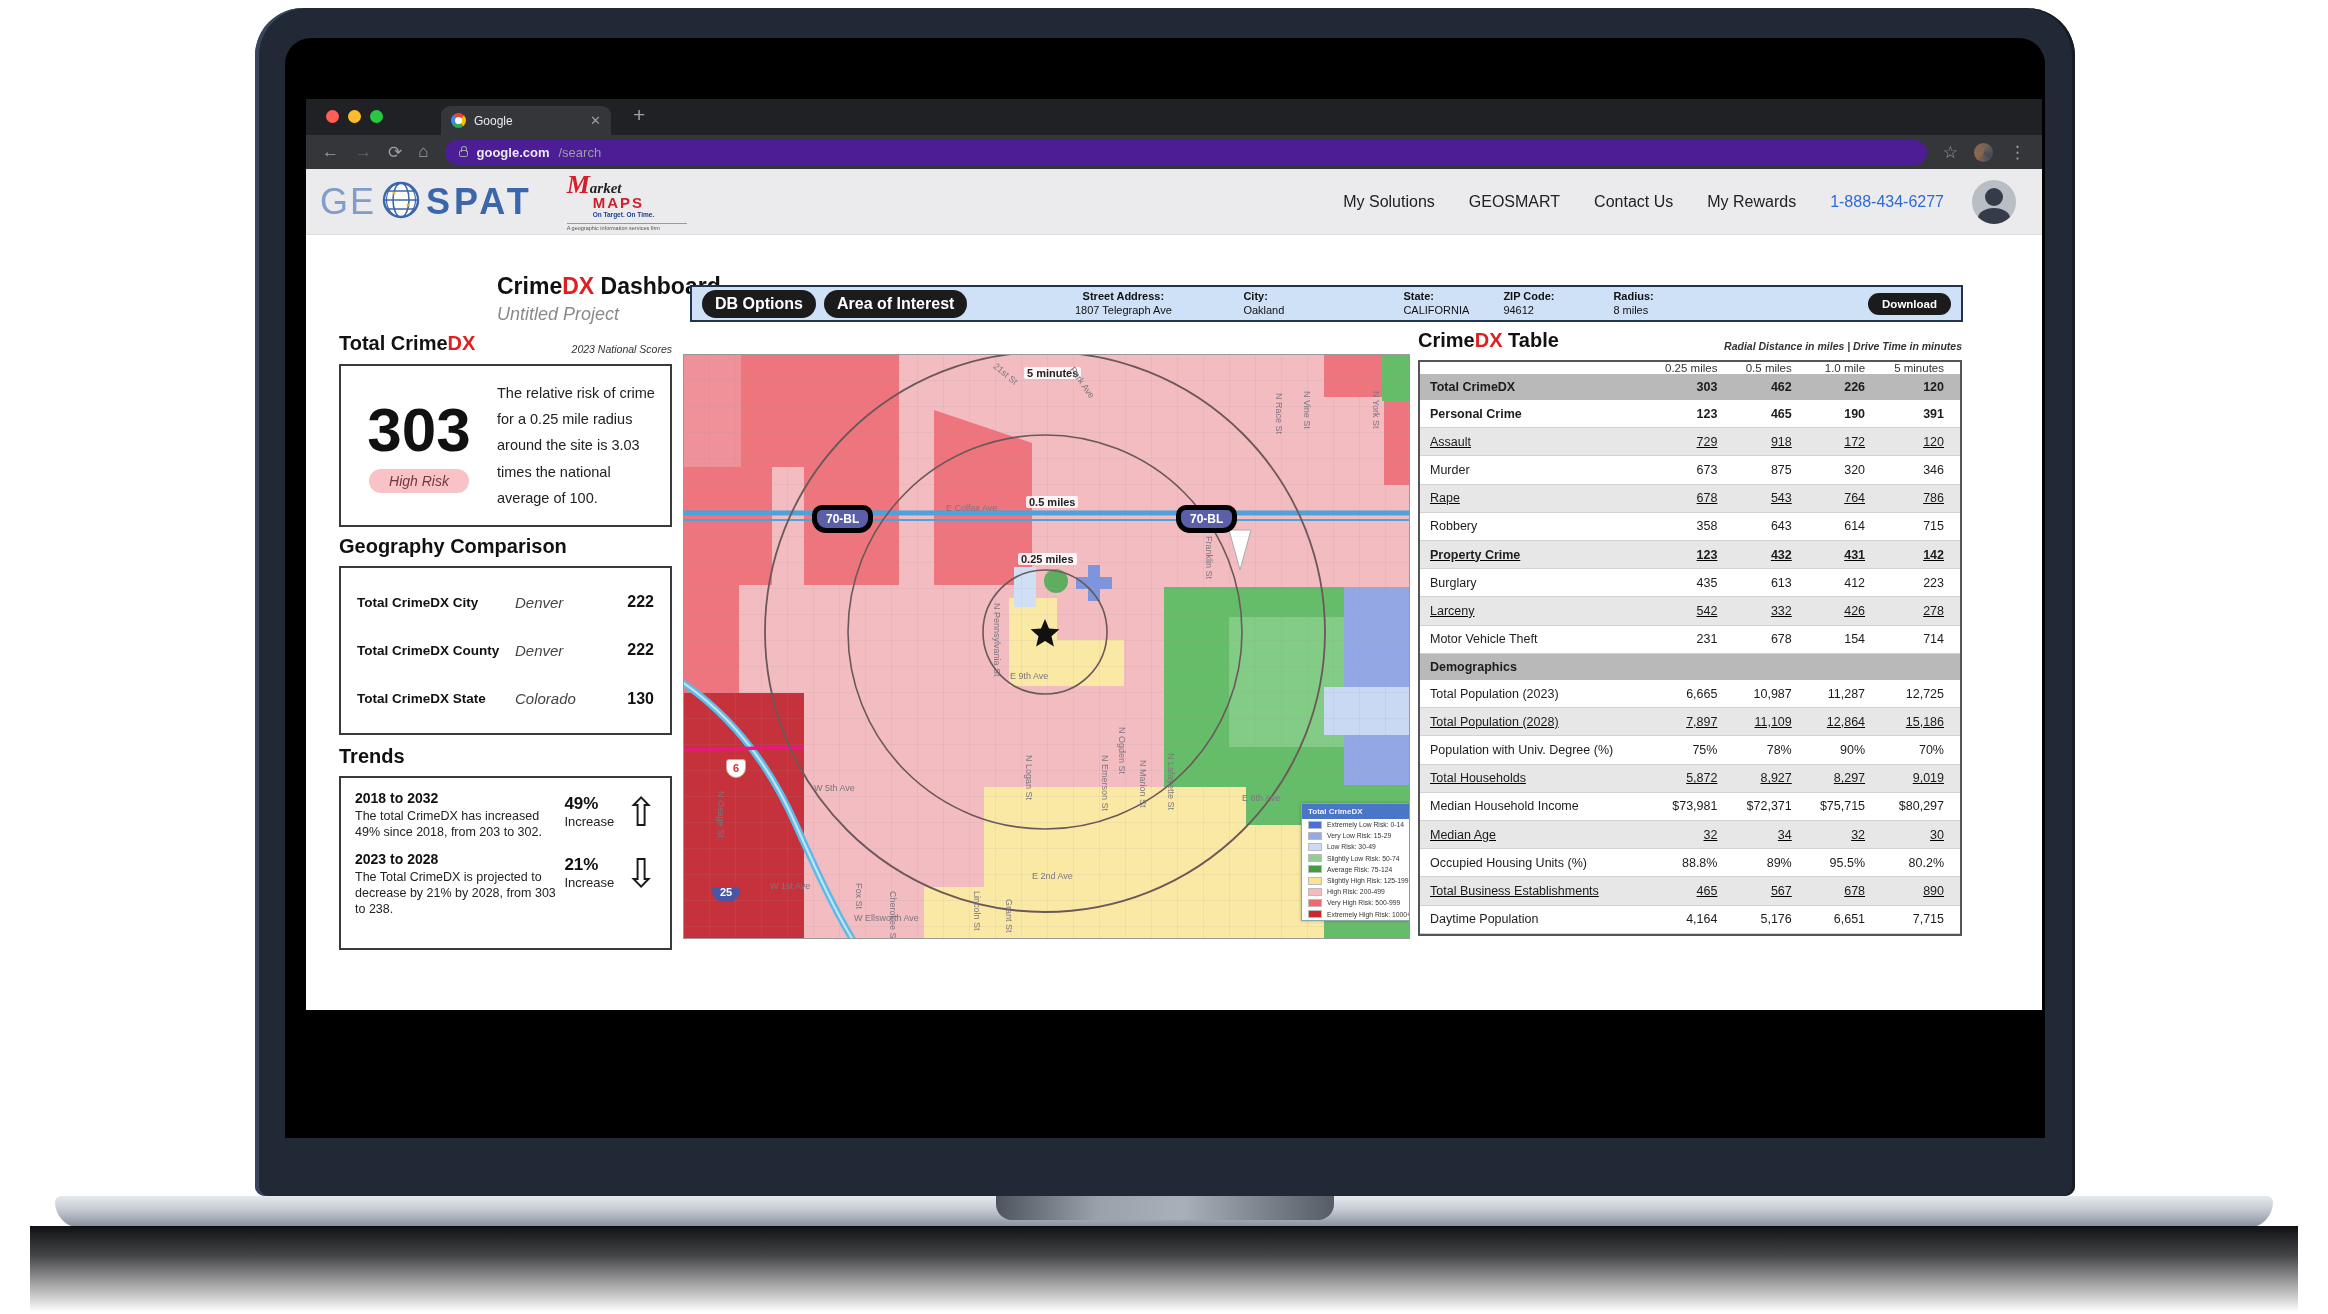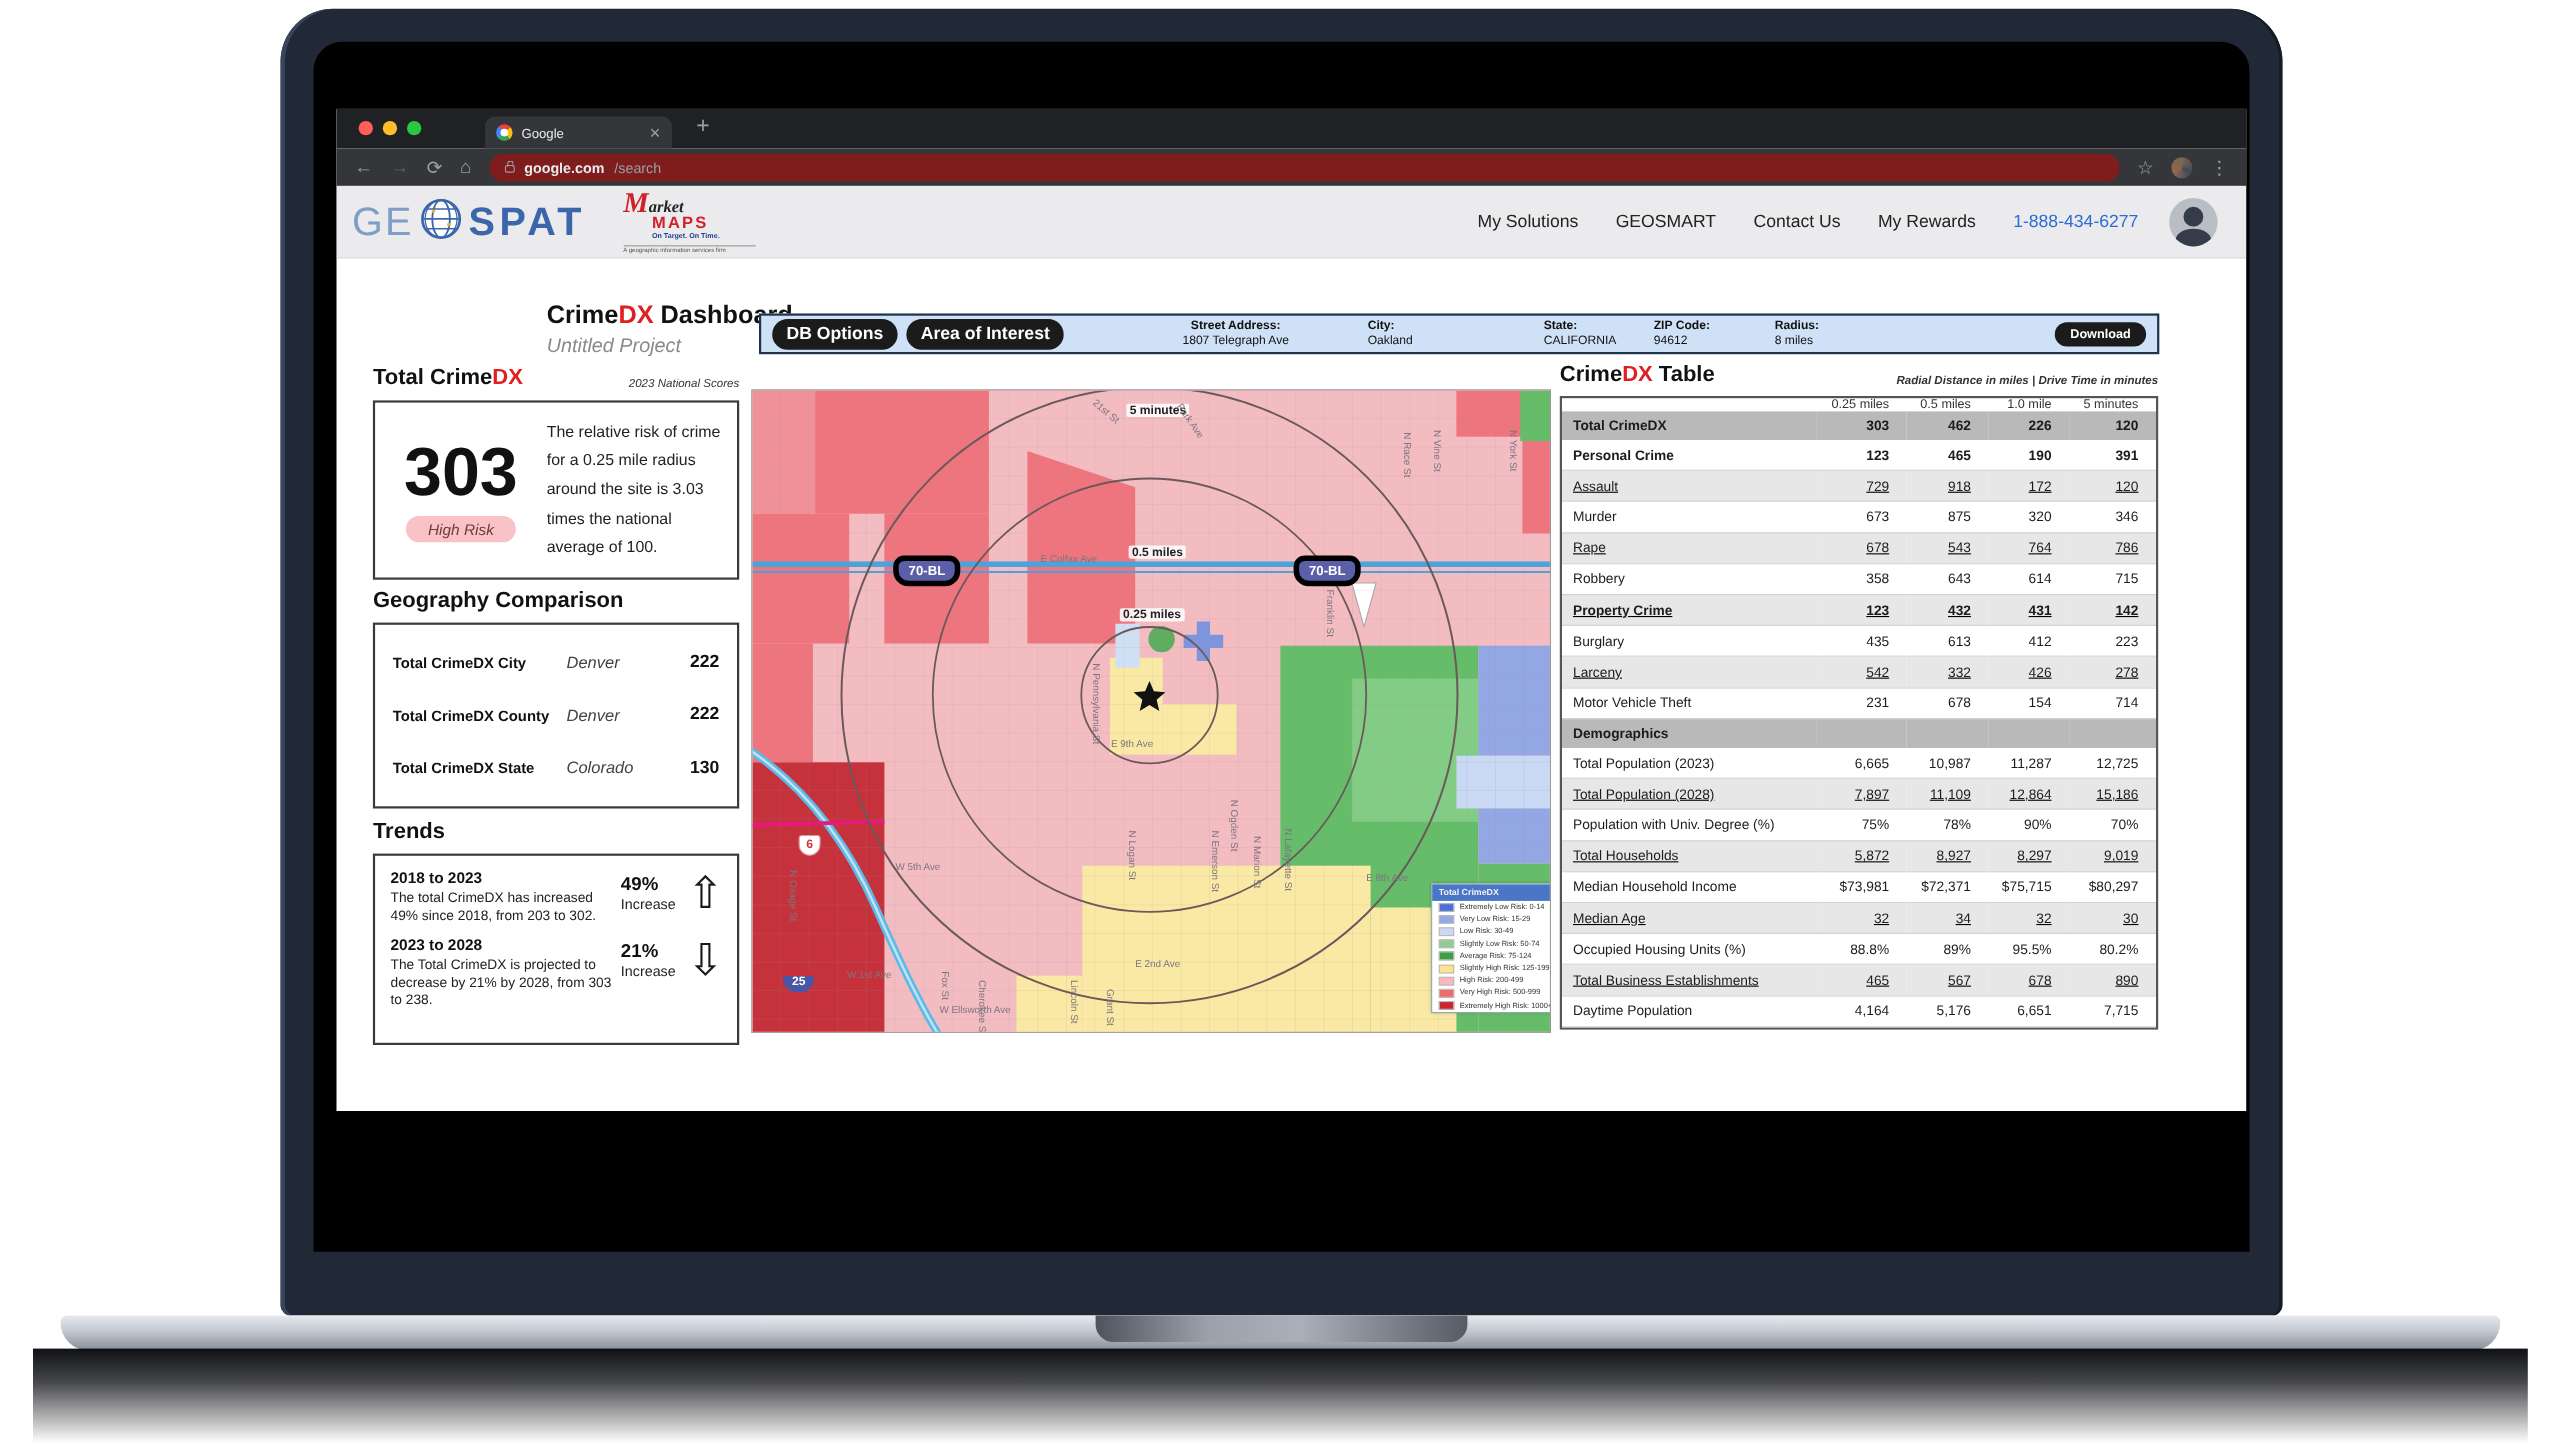--- a/index.html
+++ b/index.html
@@ -35,21 +35,21 @@
     background:conic-gradient(from -40deg,#ea4335 0 25%,#fbbc05 25% 50%,#34a853 50% 75%,#4285f4 75% 100%);
     position:relative; }
   .gfav::after { content:""; position:absolute; left:4px; top:4px; width:7px; height:7px;
     border-radius:50%; background:#fff; }
   #tab-title { color:#e8eaed; font-size:12px; flex:1; }
   #tab-close { color:#9aa0a6; font-size:13px; }
   #newtab { color:#9aa0a6; font-size:21px; margin-left:22px; margin-bottom:8px; }
   #navbar { height:34px; background:#35363a; display:flex; align-items:center; padding:0 16px; gap:16px; }
   .nav-ic { color:#9aa0a6; font-size:17px; }
   .nav-ic.dim { color:#5f6368; }
-  #urlbar { flex:1; height:25px; background:#7f1d1d; border-radius:13px; display:flex;
+  #urlbar { flex:1; height:25px; background:#4c1d95; border-radius:13px; display:flex;
     align-items:center; padding:0 14px; gap:9px; }
   .lock { width:9px; height:7px; border:1.5px solid #9aa0a6; border-radius:2px; position:relative; margin-top:3px; }
   .lock::before { content:""; position:absolute; left:1px; top:-5px; width:4px; height:5px;
     border:1.5px solid #9aa0a6; border-bottom:none; border-radius:4px 4px 0 0; }
   #url-host { color:#e8eaed; font-size:13px; font-weight:bold; }
   #url-path { color:#9aa0a6; font-size:13px; }
   #profile-dot { width:19px; height:19px; border-radius:50%;
     background:conic-gradient(#7b6652,#3f4a5a,#90664d,#7b6652); }
 
   
@@ -309,21 +309,21 @@
               <span class="geo-value">130</span>
             </div>
           </div>
 
         <div class="sec-head" style="left:33px; top:576px; width:333px;">
           <h2>Trends</h2>
         </div>
         <div class="box" id="trends-box">
             <div class="trend-item">
               <div class="trend-text">
-                <div class="trend-period">2018 to 2023</div>
+                <div class="trend-period">2018 to 2032</div>
                 <div class="trend-desc">The total CrimeDX has increased 49% since 2018, from 203 to 302.</div>
               </div>
               <div class="trend-stat">
                 <div class="trend-pct">49%</div>
                 <div class="trend-dir">Increase</div>
               </div>
               <div class="trend-arrow">⇧</div>
             </div>
             <div class="trend-item">
               <div class="trend-text">

